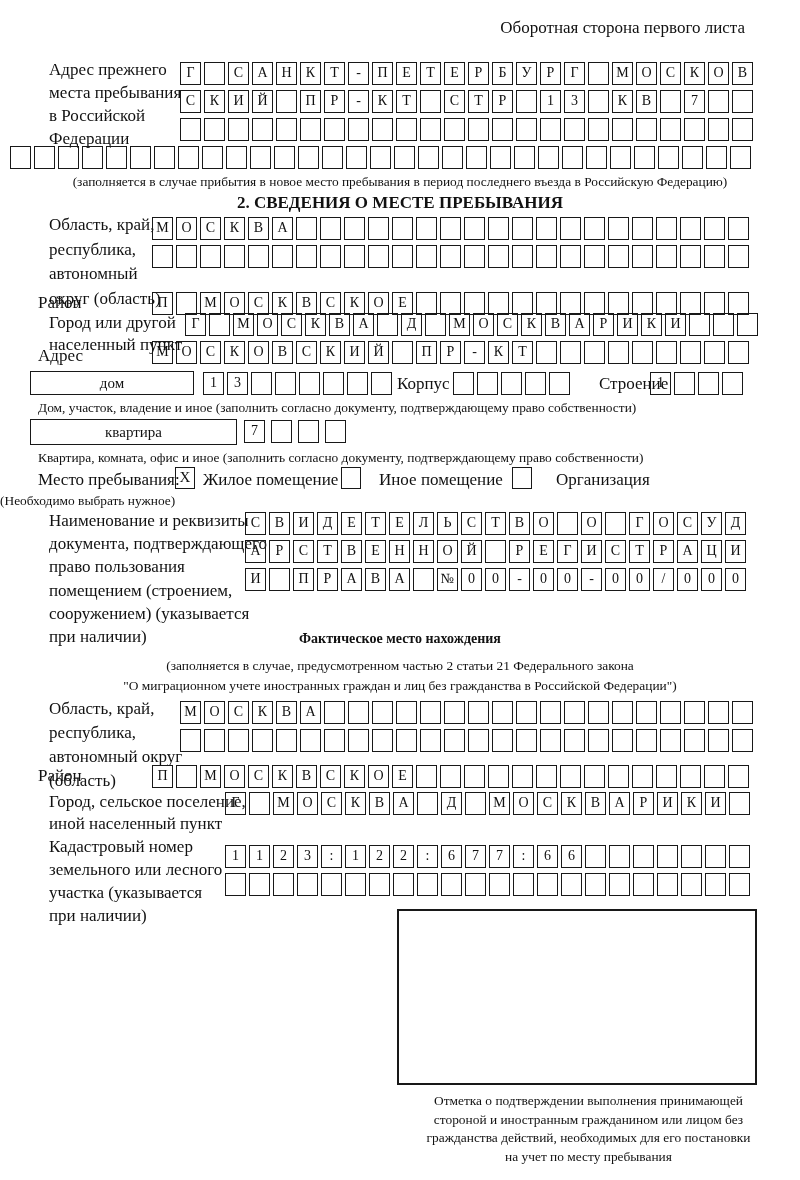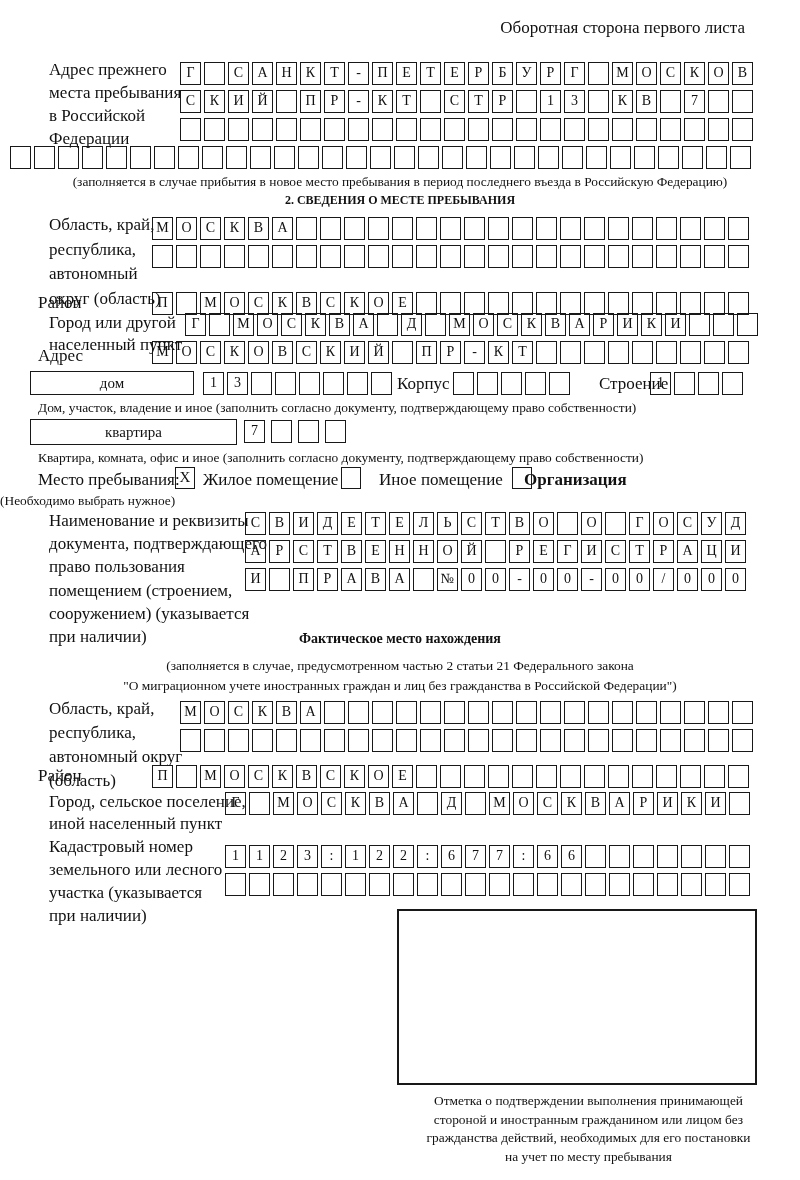--- a/index.html
+++ b/index.html
@@ -160,21 +160,21 @@
       <span class="cell">&nbsp;</span>
       <span class="cell">&nbsp;</span>
       <span class="cell">&nbsp;</span>
       <span class="cell">&nbsp;</span>
       <span class="cell">&nbsp;</span>
       <span class="cell">&nbsp;</span>
       <span class="cell">&nbsp;</span>
     </div>
   <div class="abs caption center" style="top:173px;">(заполняется в случае прибытия в новое место пребывания в период последнего въезда в Российскую Федерацию)</div>
 
-  <div class="abs center bold" style="top:193px;font-size:12px;">2. СВЕДЕНИЯ О МЕСТЕ ПРЕБЫВАНИЯ</div>
+  <div class="abs center bold" style="top:193px;font-size:17px;">2. СВЕДЕНИЯ О МЕСТЕ ПРЕБЫВАНИЯ</div>
 
   <div class="abs label prelines" style="left:38px;top:213px;line-height:24.5px;">Область, край,
 республика,
 автономный
 округ (область)</div>
   <div class="abs row" style="left:152px;top:217px;">
       <span class="cell">М</span>
       <span class="cell">О</span>
       <span class="cell">С</span>
       <span class="cell">К</span>
@@ -355,21 +355,21 @@
       <span class="cell">&nbsp;</span>
     </div>
   <div class="abs caption" style="left:38px;top:449px;">Квартира, комната, офис и иное (заполнить согласно документу, подтверждающему право собственности)</div>
 
   <div class="abs label" style="left:38px;top:468px;">Место пребывания:</div>
   <div class="abs checkbox" style="left:175px;top:467px;">X</div>
   <div class="abs label" style="left:203px;top:468px;">Жилое помещение</div>
   <div class="abs checkbox" style="left:341px;top:467px;"></div>
   <div class="abs label" style="left:379px;top:468px;">Иное помещение</div>
   <div class="abs checkbox" style="left:512px;top:467px;"></div>
-  <div class="abs label" style="left:524px;top:468px;font-weight:bold;">Организация</div>
+  <div class="abs label" style="left:556px;top:468px;">Организация</div>
   <div class="abs caption" style="left:0;top:492px;width:690px;text-align:left;">(Необходимо выбрать нужное)</div>
 
   <div class="abs label prelines" style="left:38px;top:509px;line-height:23.2px;">Наименование и реквизиты
 документа, подтверждающего
 право пользования
 помещением (строением,
 сооружением) (указывается
 при наличии)</div>
   <div class="abs row" style="left:245px;top:512px;">
       <span class="cell">С</span>

